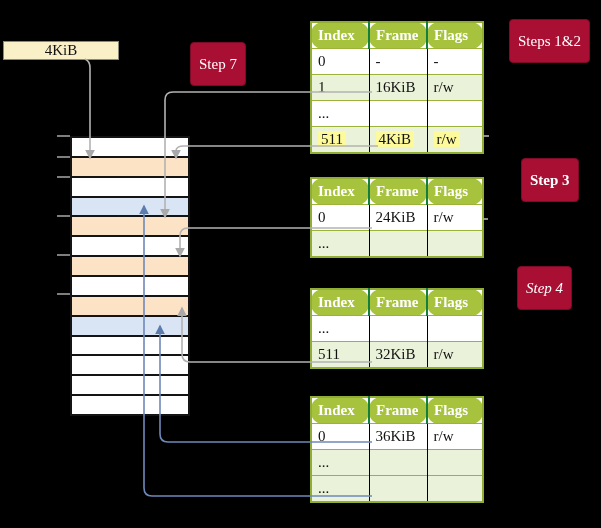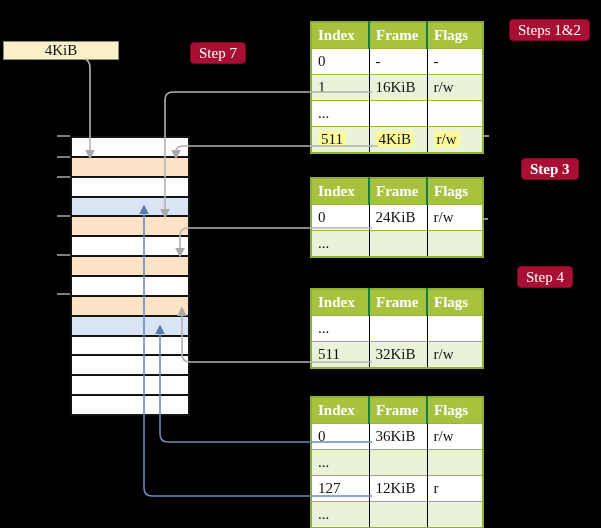--- a/index.html
+++ b/index.html
@@ -4,39 +4,39 @@
 <style>
   html,body{margin:0;padding:0;background:#000;}
   .stage{position:relative;width:601px;height:528px;background:#000;overflow:hidden;
          font-family:"Liberation Serif","DejaVu Serif",serif;}
   
   .page-box{position:absolute;left:3px;top:41px;width:116px;height:19px;
             background:#faf0c8;border:1px solid #8a8a7a;box-sizing:border-box;
             text-align:center;line-height:17px;font-size:15px;color:#111;}
   
   .steplabel{position:absolute;background:#a90e33;border:1px solid #7d0a26;border-radius:4px;
-             color:#fff;font-size:15px;line-height:18px;padding:1px 8px;white-space:nowrap;}
+             color:#fff;font-size:15px;line-height:18px;padding:12px 8px;white-space:nowrap;}
   .lab-step0{left:190px;top:42px;}
   .lab-steps12{left:509px;top:19px;}
   .lab-step3{left:521px;top:158px;font-weight:bold;}
-  .lab-step4{left:517px;top:266px;}
+  .lab-step4{left:517px;top:266px;font-style:italic;}
   
   .memcol{position:absolute;left:70px;top:136px;width:120px;height:280px;
           box-sizing:border-box;border:2px solid #141414;display:flex;flex-direction:column;}
   .mrow{flex:1;background:#ffffff;border-bottom:2px solid #141414;}
   .mrow:last-child{border-bottom:none;}
   .mrow.peach{background:#fde3c6;}
   .mrow.blue{background:#d9e4f4;}
   .tick{position:absolute;left:57px;width:13px;height:2px;background:#7e7e7e;}
   
   table.ptable{position:absolute;left:310px;width:172px;border-collapse:collapse;
                border:2px solid #8fae33;background:#fff;font-size:15px;color:#111;
                table-layout:fixed;}
   .ptable th{background:#a7c33d;color:#fff;font-weight:bold;text-align:left;
-             padding:0 6px;height:25px;line-height:25px;font-size:15px;}
+             padding:0 6px;height:25px;line-height:25px;font-size:15px;border-radius:12px;}
   .ptable th + th{border-left:2px solid #15803d;}
   .ptable td{padding:0 6px;height:25px;line-height:25px;background:#fff;}
   .ptable td + td{border-left:1px solid #000;}
   .ptable tbody tr + tr td{border-top:1px solid #9cb33b;}
   .ptable tbody td{border-top:1px solid #9cb33b;}
   .ptable tr.alt td{background:#ebf2da;}
   .t0{top:21px;} .t1{top:177px;} .t2{top:288px;} .t3{top:396px;}
   .hl{background:#fdfa9b;padding:0 3px;}
   
   .overlay{position:absolute;left:0;top:0;z-index:10;pointer-events:none;}
@@ -186,25 +186,20 @@
     <tbody>
       <tr>
         <td><span>0</span></td>
         <td><span>36KiB</span></td>
         <td><span>r/w</span></td>
       </tr>
       <tr class="alt">
         <td><span>...</span></td>
         <td><span></span></td>
         <td><span></span></td>
-      </tr>
-      <tr>
-        <td><span>127</span></td>
-        <td><span>12KiB</span></td>
-        <td><span>r</span></td>
       </tr>
       <tr class="alt">
         <td><span>...</span></td>
         <td><span></span></td>
         <td><span></span></td>
       </tr>
     </tbody>
   </table>
 
   <svg class="overlay" width="601" height="528" viewBox="0 0 601 528">

